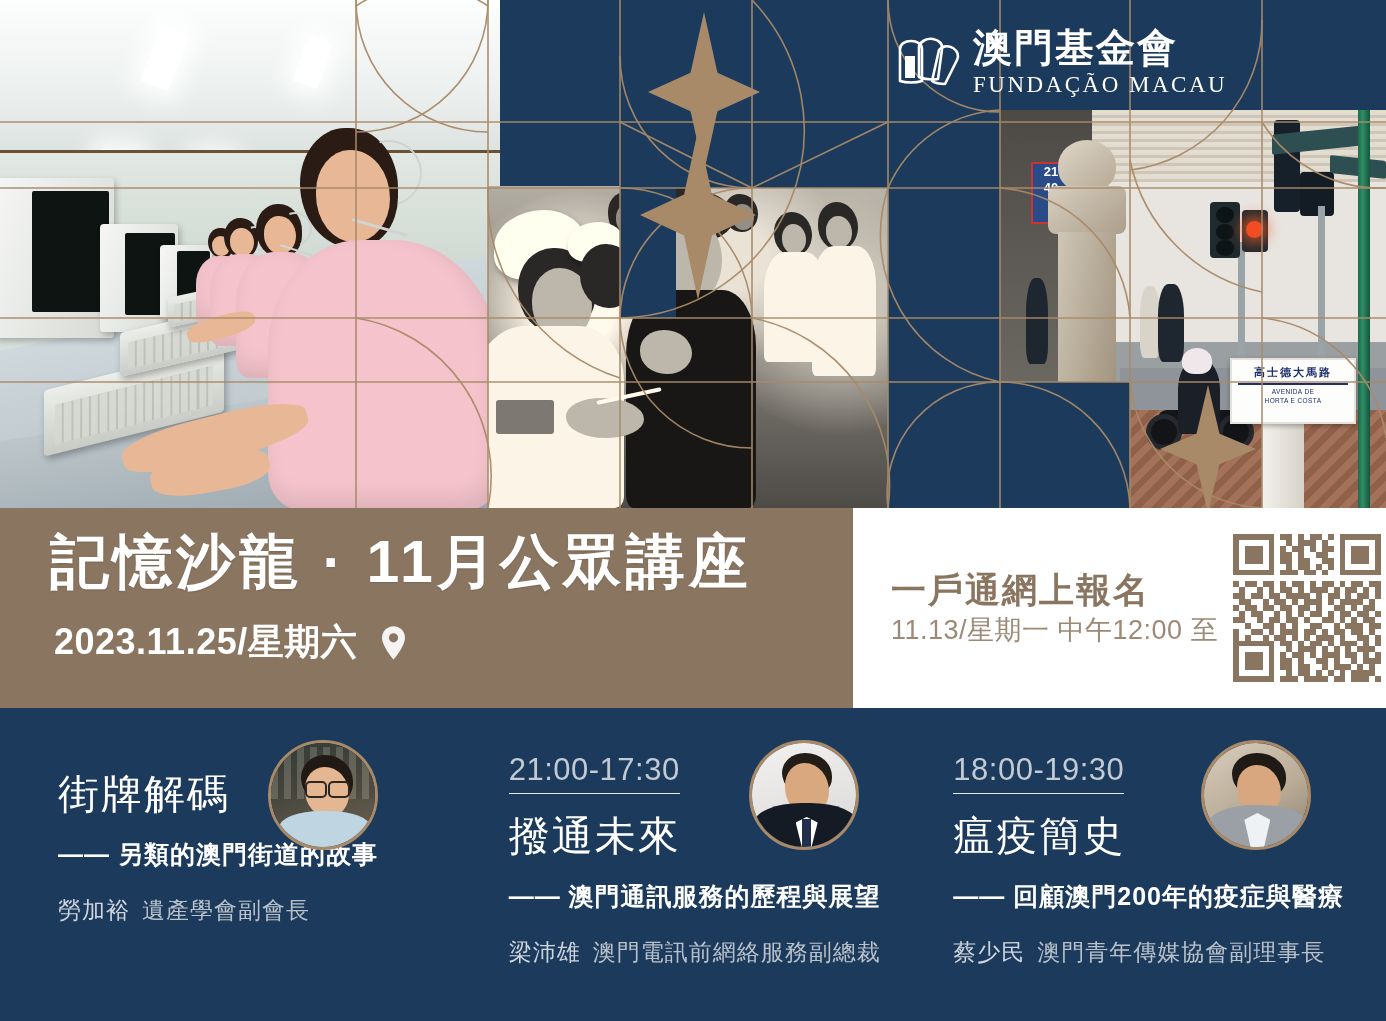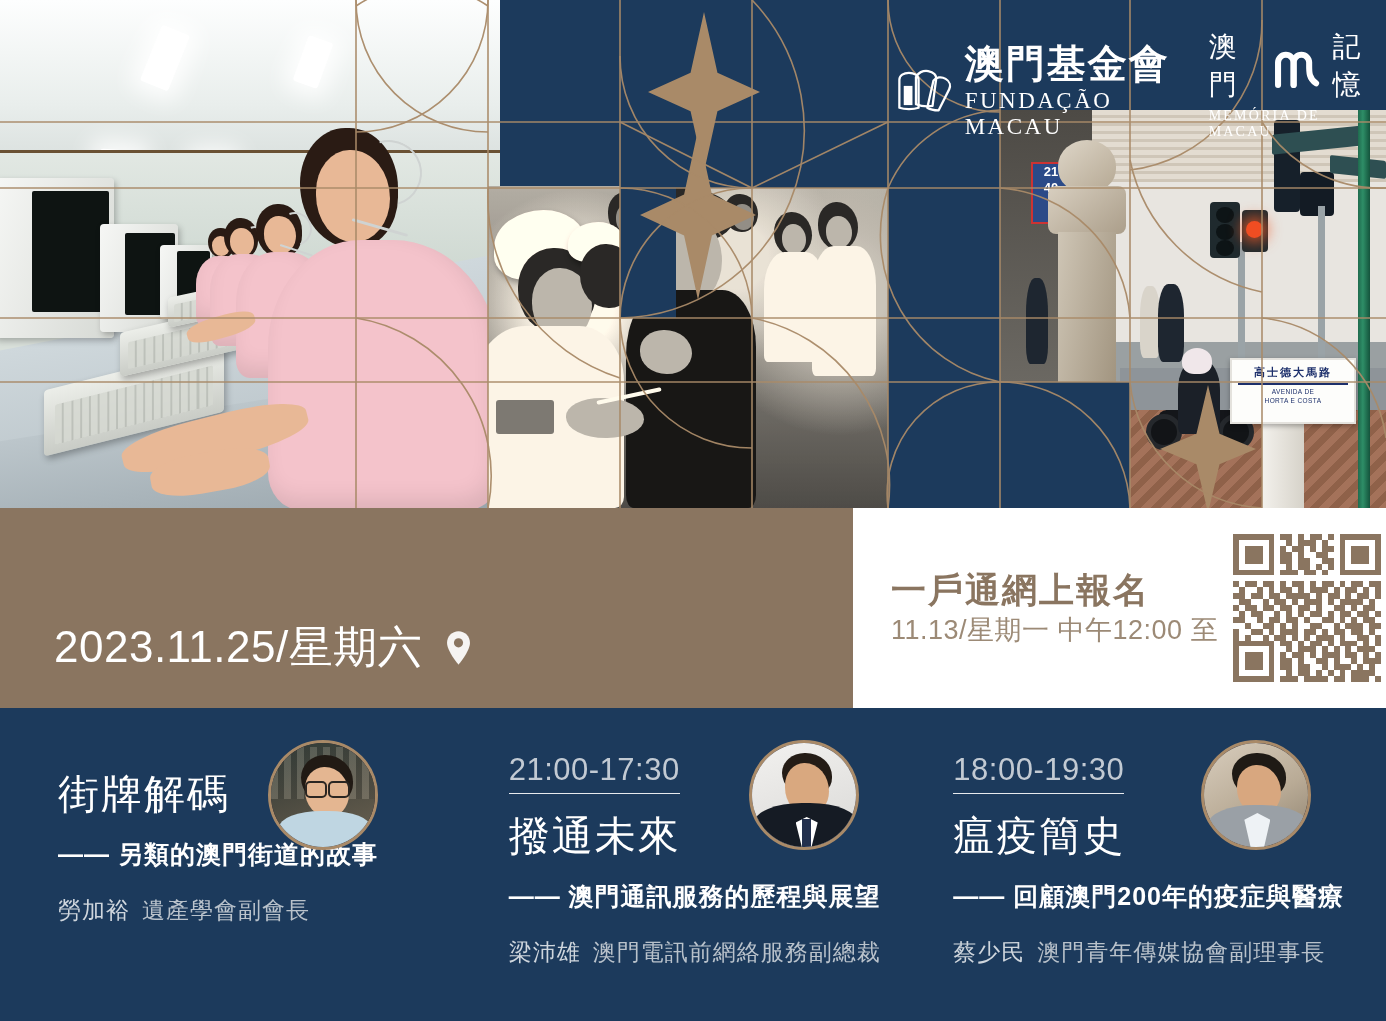--- a/index.html
+++ b/index.html
@@ -136,21 +136,21 @@
 
   
   .band{position:absolute;left:0;top:508px;width:1386px;height:200px;background:#8a7560;}
   .band-left{position:absolute;left:0;top:0;width:853px;height:200px;}
   .title-main{
     position:absolute;left:50px;top:25px;
     color:#fff;font-size:59px;font-weight:700;letter-spacing:4px;line-height:1;
     text-shadow:0 1px 2px rgba(0,0,0,.12);white-space:nowrap;
   }
   .title-sub{position:absolute;left:54px;top:110px;display:flex;align-items:center;gap:10px;white-space:nowrap;}
-  .title-sub .date{color:#fff;font-size:44px;font-weight:400;letter-spacing:.5px;}
+  .title-sub .date{color:#fff;font-size:36px;font-weight:700;letter-spacing:.5px;}
   .pin{width:25px;height:34px;display:inline-block;flex:none;margin:0 4px 0 14px;}
   .title-sub .venue{color:#fff;font-size:36px;font-weight:400;}
   .title-sub .venue small{font-size:21px;letter-spacing:0;}
 
   .band-right{position:absolute;left:853px;top:0;width:550px;height:200px;background:#fff;
      display:flex;align-items:center;}
   .signup-text{margin-left:38px;}
   .signup-head{color:#8a7560;font-size:35px;font-weight:700;letter-spacing:2px;line-height:1.25;}
   .signup-line{color:#9c8a76;font-size:27px;line-height:1.35;letter-spacing:.5px;white-space:nowrap;}
   .qr{margin-left:auto;margin-right:22px;width:148px;height:148px;display:block;}
@@ -382,38 +382,26 @@
             <path d="M44 16c3-4 9-5 14-2 5 3 6 8 4 12L50 50c-5 0-10-1-13-3z"></path>
           </g>
           <path d="M10 22h10v22H10z" fill="#fff"></path>
         </svg>
         <div>
           <div style="color:#fff;font-size:39px;font-weight:700;letter-spacing:2px;line-height:1;">澳門基金會</div>
           <div style="font-family:'Liberation Serif',serif;color:#fff;font-size:23px;letter-spacing:2.5px;margin-top:5px;">FUNDAÇÃO MACAU</div>
         </div>
       </div>
 
-      <div style="display:flex;flex-direction:column;align-items:center;">
-        <div style="display:flex;align-items:center;gap:10px;">
-          <span style="color:#fff;font-size:28px;letter-spacing:3px;">澳門</span>
-          <svg width="58" height="48" viewBox="0 0 58 48">
-            <g fill="none" stroke="#fff" stroke-width="7" stroke-linecap="round">
-              <path d="M7 46V20a9 9 0 0 1 18 0v26"></path>
-              <path d="M25 46V20a9 9 0 0 1 18 0c0 10-1 18 8 24"></path>
-            </g>
-          </svg>
-          <span style="color:#fff;font-size:28px;letter-spacing:3px;">記憶</span>
-        </div>
-        <div style="font-family:'Liberation Serif',serif;color:#fff;font-size:14px;letter-spacing:2.2px;margin-top:4px;">MEMÓRIA DE MACAU</div>
-      </div>
     </div>
   </div>
 
   <div class="band">
     <div class="band-left">
+      <div class="title-main">記憶沙龍 · 11月公眾講座</div>
       <div class="title-sub">
         <span class="date">2023.11.25/星期六</span>
         <svg class="pin" viewBox="0 0 24 32">
           <path d="M12 0C5.9 0 1 4.9 1 11c0 8.2 11 21 11 21s11-12.8 11-21c0-6.1-4.9-11-11-11z" fill="#ffffff" opacity=".92"></path>
           <circle cx="12" cy="11" r="4.4" fill="#8a7560"></circle>
         </svg>
       </div>
     </div>
 
     <div class="band-right">

